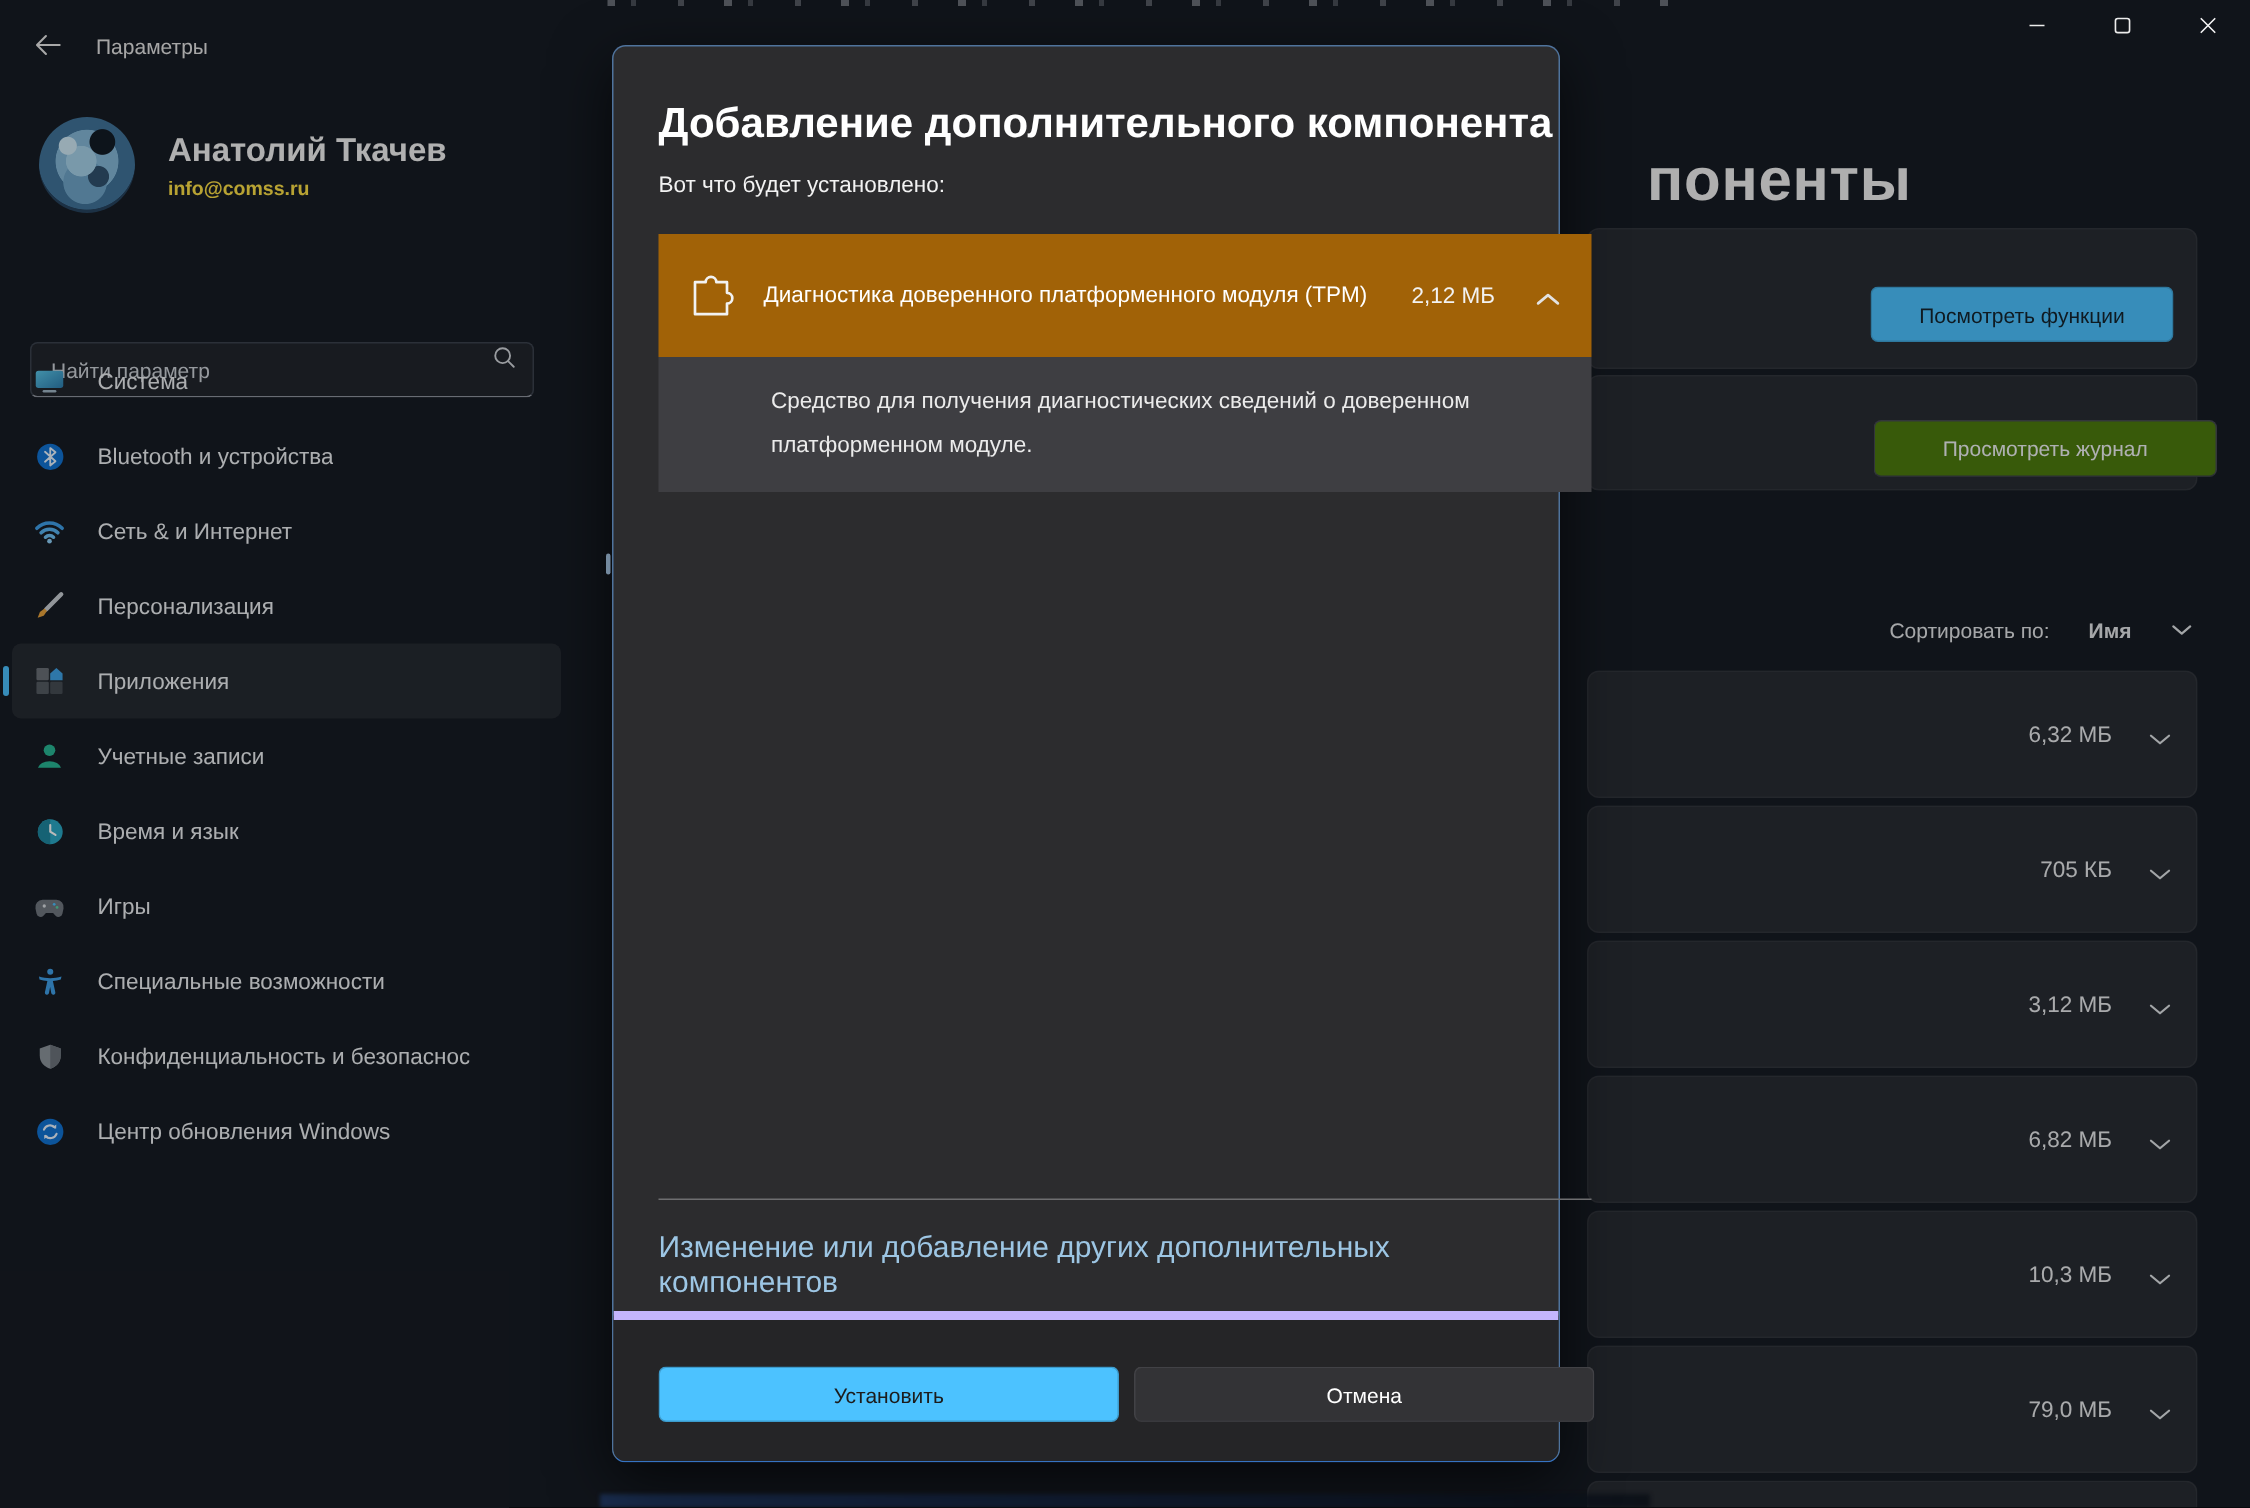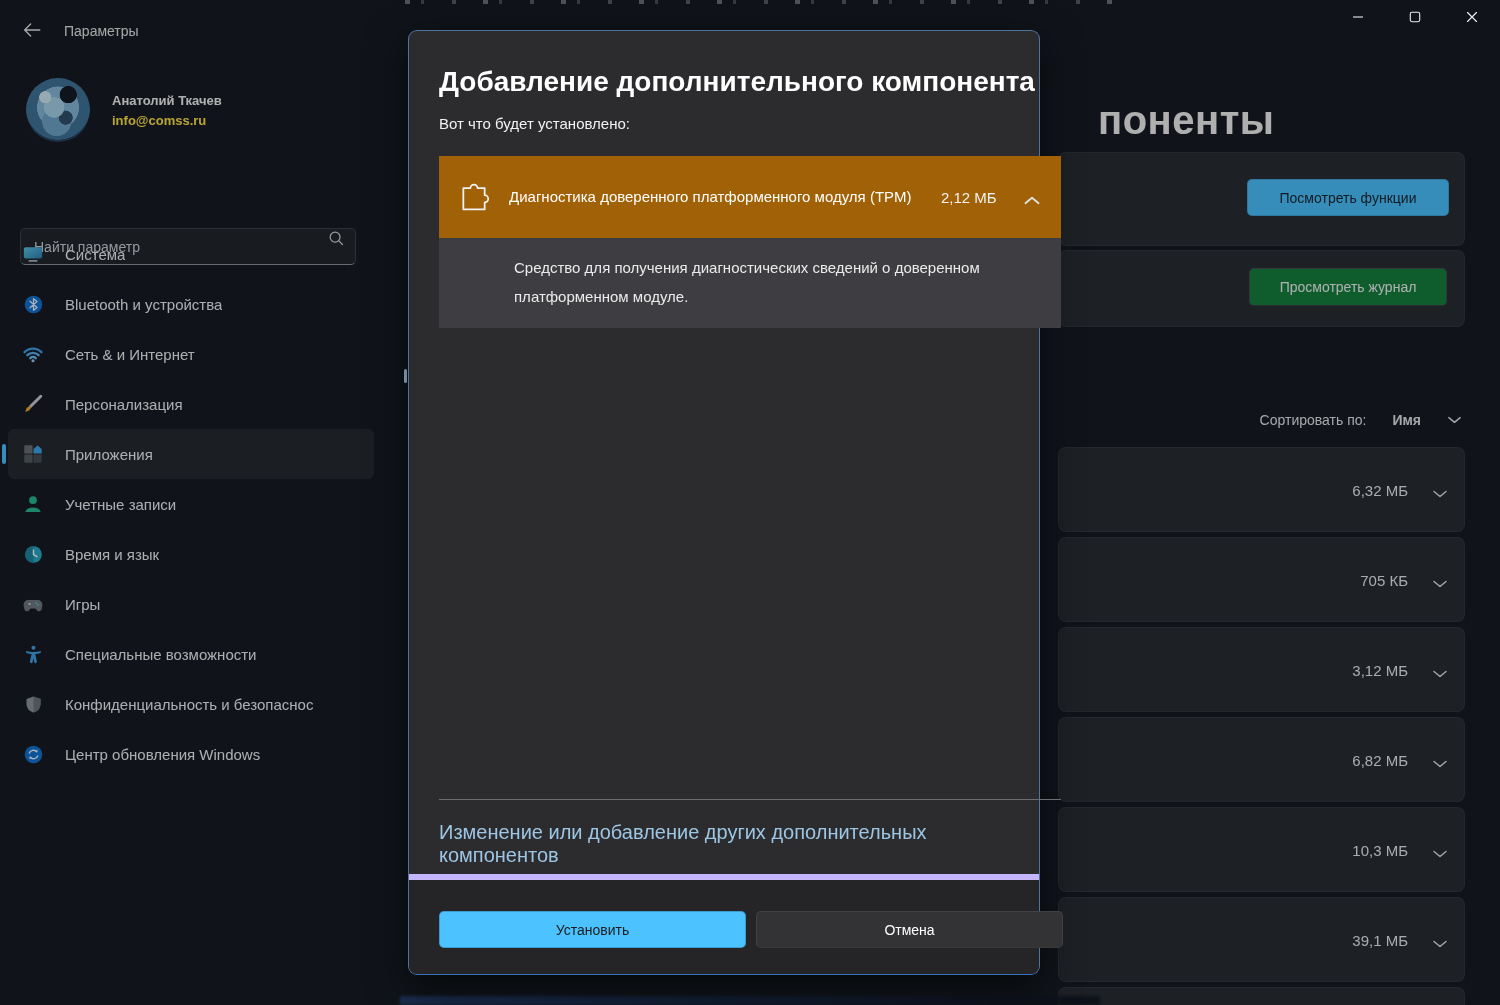--- a/index.html
+++ b/index.html
@@ -21,44 +21,44 @@
   .profile{ position:absolute; left:26px; top:78px; display:flex; align-items:center; gap:22px; }
   .avatar{ width:64px; height:64px; border-radius:50%; overflow:hidden; flex:0 0 auto;
     background:
       radial-gradient(circle at 66% 26%, #131c26 0 13%, transparent 14%),
       radial-gradient(circle at 30% 30%, #cfe9f6 0 9%, transparent 10%),
       radial-gradient(circle at 44% 46%, #a7d2ea 0 20%, transparent 21%),
       radial-gradient(circle at 62% 62%, #30526e 0 12%, transparent 13%),
       radial-gradient(circle at 48% 68%, #6fa5c8 0 26%, transparent 27%),
       radial-gradient(circle at 50% 46%, #85b8d8 0 44%, #41749a 45% 68%, #27445f 69%);
   }
-  .profile .name{ font-size:13px; font-weight:700; color:#f1f1f1; }
+  .profile .name{ font-size:22px; font-weight:700; color:#f1f1f1; }
   .profile .email{ font-size:13px; color:#fde047; margin-top:5px;font-weight:bold; }
 
   .search-box{ position:absolute; left:20px; top:180px; width:336px; height:37px;
     background:rgba(255,255,255,.045); border:1px solid #3c434e; border-bottom:1px solid #8f959e;
     border-radius:5px; display:flex; padding:0 10px 0 13px;margin-top:48px; }
   .search-box input{ flex:1; background:transparent; border:none; outline:none; color:#d9dde1; font-size:14px; font-family:inherit; }
   .search-box input::placeholder{ color:#cdd2d8; opacity:1; }
 
   .nav{ position:absolute; left:8px; top:229px; width:366px; }
   .nav-item{ height:50px; display:flex; align-items:center; gap:21px; padding-left:14px; border-radius:6px; cursor:default; }
   .nav-item .ico{ width:22px; height:22px; display:flex; align-items:center; justify-content:center; flex:0 0 auto; }
   .nav-item .lbl{ font-size:15px; color:#eceff2; white-space:nowrap; overflow:hidden; }
   .nav-item.selected{ background:rgba(255,255,255,.065); }
   .accent-pill{ position:absolute; left:2px; top:444px; width:4px; height:20px; border-radius:2px; background:#4cc2ff; }
 
   
   .page-heading{ position:absolute; left:1098px; top:98px; font-size:40px; font-weight:600; color:#f0f0f0; letter-spacing:.5px; }
   .card{ position:absolute; left:1058px; width:407px; background:#282c33; border:1px solid rgba(255,255,255,.05); border-radius:8px; }
   .card-a{ top:152px; height:94px; }
   .card-b{ top:250px; height:77px; }
-  .btn{ display:flex; align-items:center; justify-content:center; border-radius:5px; font-size:14px; font-family:inherit; cursor:pointer; }
+  .btn{ display:flex; align-items:center; justify-content:center; border-radius:5px; font-size:14px; font-family:inherit; cursor:pointer;margin-top:12px; }
   .btn-accent{ position:absolute; left:188px; top:26px; width:202px; height:37px; background:#4cc2ff; color:#15242e; border:1px solid rgba(0,0,0,.15); font-weight:400; }
-  .btn-plain{ position:absolute; left:190px; top:17px; width:198px; height:38px; background:#15803d; color:#f0f2f4; border:1px solid #464b52; border-bottom-color:#3c4147; }
+  .btn-plain{ position:absolute; left:190px; top:17px; width:229px; height:38px; background:#4d7c0f; color:#f0f2f4; border:1px solid #464b52; border-bottom-color:#3c4147; }
   .sort-row{ position:absolute; left:1100px; top:405px; width:362px; height:30px; display:flex; align-items:center; justify-content:flex-end; gap:26px; font-size:14px; color:#e3e5e8; }
   .sort-row b{ font-weight:700; }
   .feature-row{ position:absolute; left:1058px; width:407px; height:85px; background:#282c33; border:1px solid rgba(255,255,255,.05); border-radius:8px; }
   .feature-row .size{ position:absolute; right:56px; top:50%; transform:translateY(-50%); font-size:15px; color:#e8eaec; }
   .feature-row .chev{ position:absolute; right:16px; top:50%; transform:translateY(-50%); width:16px; height:10px; }
   .row-partial{ position:absolute; left:1058px; top:987px; width:407px; height:18px; background:#282c33; border:1px solid rgba(255,255,255,.05); border-bottom:none; border-radius:8px 8px 0 0; }
   .bottom-blue{ position:absolute; left:400px; top:996px; width:700px; height:9px; opacity:.85; filter:blur(1.5px);
     background:linear-gradient(90deg,#27457a 0%, #1d3158 35%, #16233c 70%, #10161f 100%); }
 
   
@@ -286,21 +286,21 @@
             <path d="M2 2.5 L8 7.5 L14 2.5" stroke="#dfe2e5" stroke-width="1.5" fill="none" stroke-linecap="round" stroke-linejoin="round"></path>
           </svg></span>
     </div>
     <div class="feature-row" style="top:807px">
       <span class="size">10,3 МБ</span>
       <span class="chev"><svg width="16" height="10" viewBox="0 0 16 10">
             <path d="M2 2.5 L8 7.5 L14 2.5" stroke="#dfe2e5" stroke-width="1.5" fill="none" stroke-linecap="round" stroke-linejoin="round"></path>
           </svg></span>
     </div>
     <div class="feature-row" style="top:897px">
-      <span class="size">39,1 МБ</span>
+      <span class="size">79,0 МБ</span>
       <span class="chev"><svg width="16" height="10" viewBox="0 0 16 10">
             <path d="M2 2.5 L8 7.5 L14 2.5" stroke="#dfe2e5" stroke-width="1.5" fill="none" stroke-linecap="round" stroke-linejoin="round"></path>
           </svg></span>
     </div>
     <div class="row-partial"></div>
     <div class="bottom-blue"></div>
   </div>
 
   <div class="dim"></div>
 

